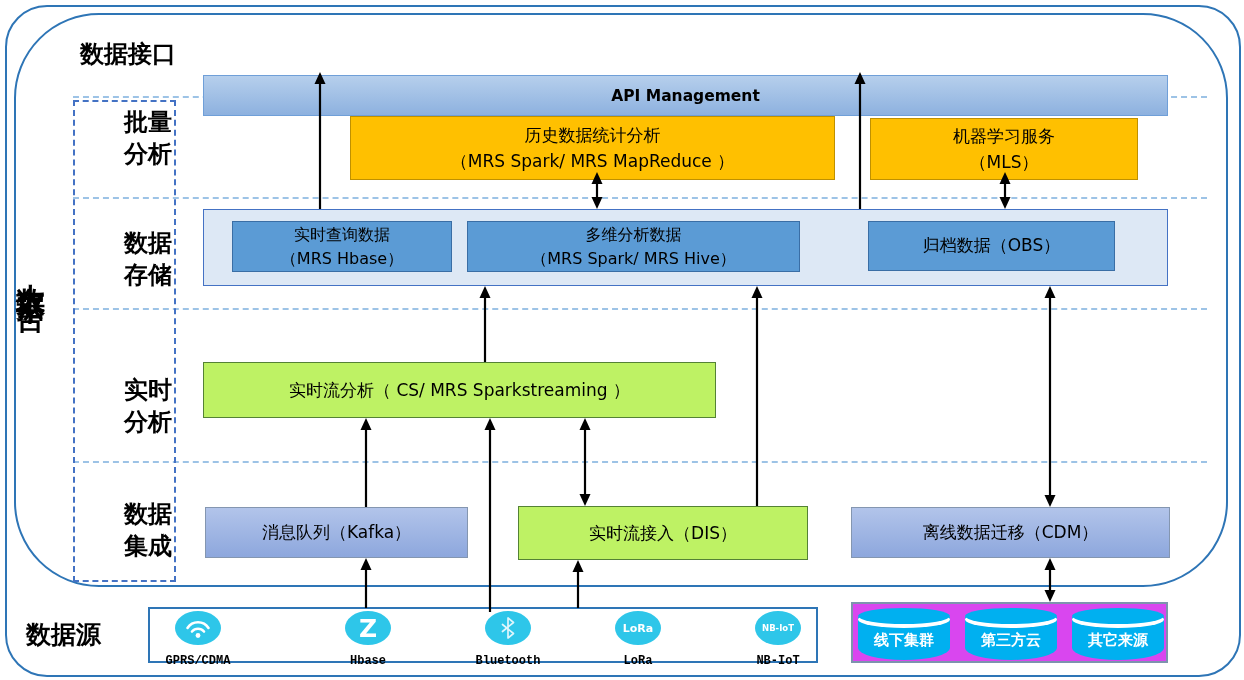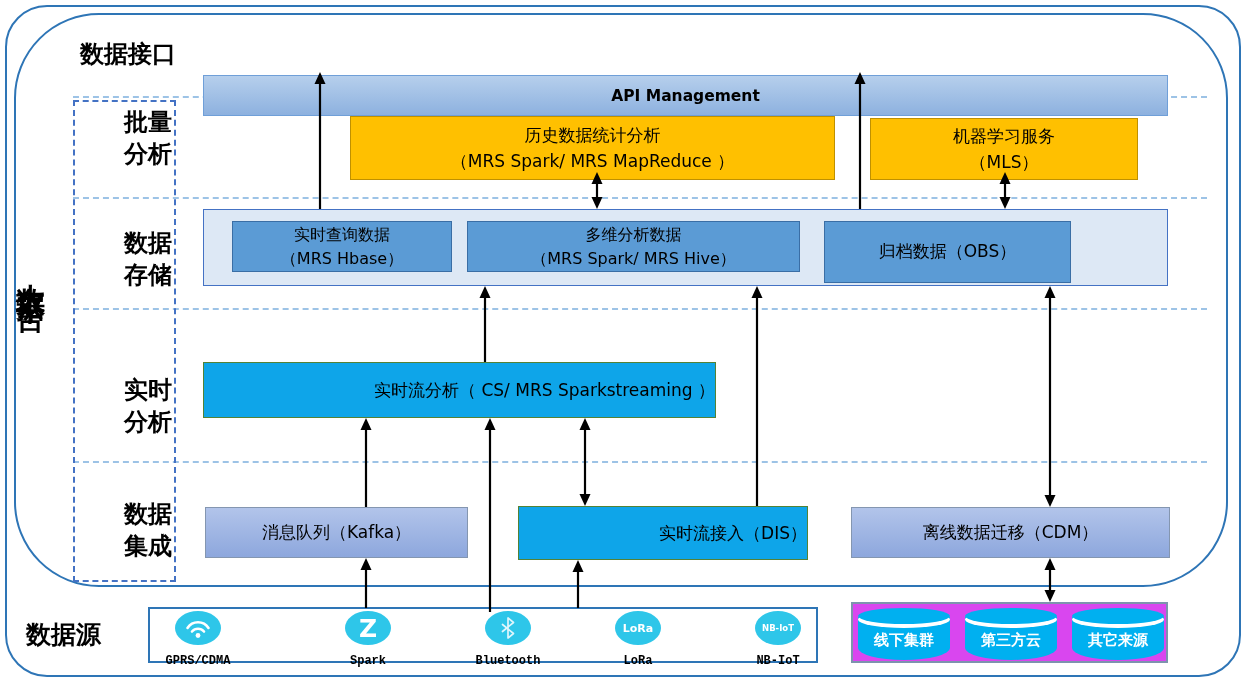--- a/index.html
+++ b/index.html
@@ -25,22 +25,22 @@
     background:linear-gradient(#b6cfec,#8db1df);border:1.5px solid #6f9fd8;
     font-weight:bold;font-size:15.5px;margin-top:44px;}
   .orange{background:#FFC000;border:1.5px solid #BF9000;font-size:17px;line-height:1.55;margin-top:8px;}
   .orange1{left:350px;top:108px;width:485px;height:64px;}
   .orange2{left:870px;top:110px;width:268px;height:62px;}
   .storage-wrap{left:203px;top:209px;width:965px;height:77px;
     background:#dde8f5;border:1.5px solid #4472C4;}
   .bluebox{background:#5B9BD5;border:1.5px solid #3a6ea5;font-size:16px;line-height:1.5;}
   .blue1{left:232px;top:221px;width:220px;height:51px;}
   .blue2{left:467px;top:221px;width:333px;height:51px;}
-  .blue3{left:824px;top:221px;width:247px;height:62px;font-size:17px;}
-  .green{background:#0ea5e9;border:1.5px solid #548235;font-size:17px;align-items:flex-end;}
+  .blue3{left:868px;top:221px;width:247px;height:50px;font-size:17px;}
+  .green{background:#bef264;border:1.5px solid #548235;font-size:17px;}
   .green1{left:203px;top:362px;width:513px;height:56px;}
   .lav{background:linear-gradient(#b2c4ea,#8da7dd);border:1px solid #8496b0;font-size:17px;}
   .kafka{left:205px;top:507px;width:263px;height:51px;}
   .dis{left:518px;top:506px;width:290px;height:54px;}
   .cdm{left:851px;top:507px;width:319px;height:51px;}
   .src-left{position:absolute;left:148px;top:607px;width:670px;height:56px;
     border:2px solid #2E75B6;background:#fff;box-sizing:border-box;}
   .iot-item{position:absolute;top:2px;width:92px;height:50px;display:flex;
     flex-direction:column;align-items:center;}
   .iot-bubble{width:46px;height:34px;border-radius:50%;background:#2EC6E9;
@@ -137,21 +137,21 @@
           <path d="M9 15.5 A8 8 0 0 1 21 15.5" stroke="#fff" stroke-width="2.6" fill="none" stroke-linecap="round"></path>
           <circle cx="15" cy="19.5" r="2.4" fill="#fff"></circle>
         </svg>
       </span>
       <span class="iot-label">GPRS/CDMA</span>
     </div>
     <div class="iot-item" style="left:172px">
       <span class="iot-bubble">
         <span class="zc">Z</span>
       </span>
-      <span class="iot-label">Spark</span>
+      <span class="iot-label">Hbase</span>
     </div>
     <div class="iot-item" style="left:312px">
       <span class="iot-bubble">
         <svg width="20" height="24" viewBox="0 0 20 24">
           <path d="M10 2 L10 22 L15.5 17.5 L4.5 8.5 M4.5 15.5 L15.5 6.5 L10 2" stroke="#dff6fc" stroke-width="1.7" fill="none" stroke-linejoin="round" stroke-linecap="round"></path>
         </svg>
       </span>
       <span class="iot-label">Bluetooth</span>
     </div>
     <div class="iot-item" style="left:442px">

